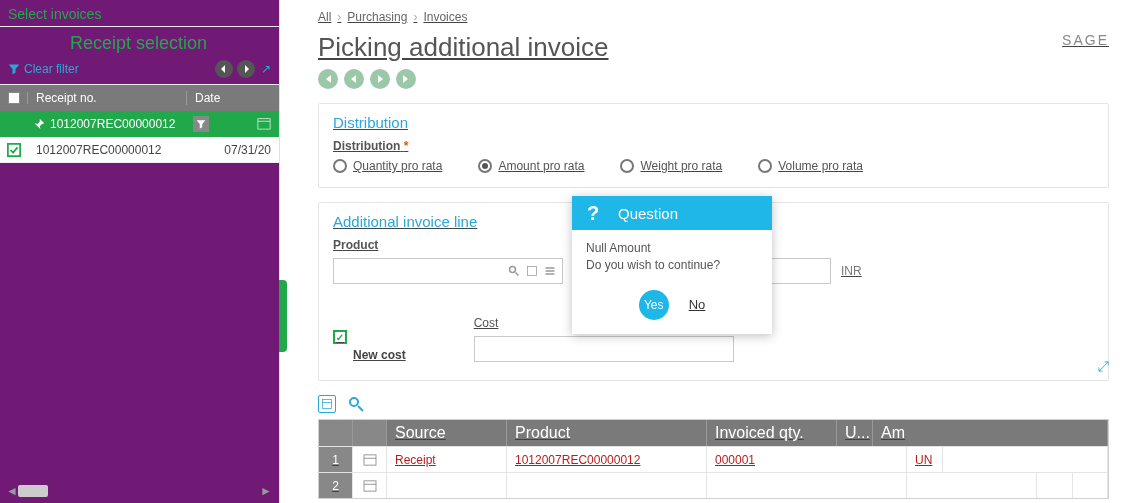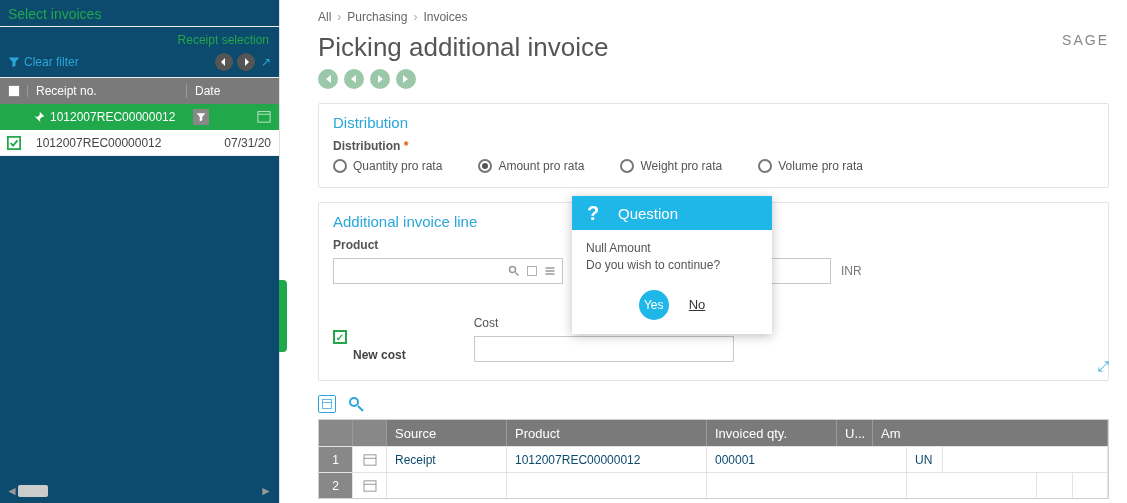--- a/index.html
+++ b/index.html
@@ -11,35 +11,35 @@
     width: 1127px;
     height: 503px;
     overflow: hidden;
     position: relative;
   }
   
   .left-panel {
     position: absolute;
     left: 0; top: 0;
     width: 280px; height: 503px;
-    background: #0c4a6e;
+    background: #701a75;
     border-right: 1px solid #e0e0e0;
   }
   .left-header-1 {
     color: #21a84a;
     font-size: 14px;
     padding: 6px 10px 4px 8px;
     border-bottom: 1px solid #eee;
   }
   .left-header-2 {
     color: #21a84a;
-    font-size: 12px;
+    font-size: 18px;
     padding: 6px 10px 4px 8px;
     display: flex;
-    justify-content: flex-end;
+    justify-content: center;
     align-items: center;
   }
   .clear-filter {
     padding: 2px 0 6px 8px;
     color: #2aa6d9;
     font-size: 12px;
     display: flex;
     align-items: center;
     gap: 4px;
     border-bottom: 1px solid #eee;
@@ -89,20 +89,21 @@
     position:absolute; left:6px; bottom:4px; width:266px; height:16px;
     display:flex; justify-content:space-between; align-items:center;
     color:#999;
   }
   .scroll-thumb { width:30px; height:12px; background:#ccc; border-radius:2px; }
   
   .main {
     position:absolute; left:300px; top:0; right:0; height:503px;
     padding: 8px 18px 0 18px;
     overflow:hidden;
+    text-decoration:underline;
   }
   .breadcrumb {
     color:#666; font-size:12px; display:flex; gap:6px; align-items:center;
     padding: 2px 0 8px 0;
   }
   .breadcrumb span.sep { color:#aaa; }
   .page-title-row {
     display:flex; justify-content:space-between; align-items:flex-start;
   }
   .page-title {
@@ -153,33 +154,33 @@
   }
   .toolbar { display:flex; gap:12px; align-items:center; margin:4px 0 6px 0; }
   .tool-icon { width:18px; height:18px; border:1px solid #2aa6d9; color:#2aa6d9; display:flex; align-items:center; justify-content:center; font-size:10px; border-radius:2px;}
   .search-icon { color:#2aa6d9; font-size:16px; }
   .grid {
     border:1px solid #d0d0d0;
   }
   .grid-head {
     display:flex; background:#7a7a7a; color:#fff; height:26px; align-items:stretch;
   }
-  .gh { border-right:1px solid #999; display:flex; align-items:center; padding:0 8px; font-size:13px;}
+  .gh { border-right:1px solid #999; display:flex; align-items:center; padding:0 8px; font-size:16px;}
   .gh.num { width:34px; justify-content:center; background:#888;}
   .gh.btn { width:34px; background:#888;}
   .gh.src { width:120px; }
   .gh.number { width:200px; }
   .gh.prod { width:200px; }
   .gh.qty { width:130px; }
   .gh.unit { width:36px; }
   .gh.amt { flex:1; }
   .grid-row {
     display:flex; background:#fff; height:26px; align-items:stretch; border-top:1px solid #e4e4e4;
   }
-  .gc { border-right:1px solid #e4e4e4; display:flex; align-items:center; padding:0 8px; font-size:12px; color:#0c4a6e;}
+  .gc { border-right:1px solid #e4e4e4; display:flex; align-items:center; padding:0 8px; font-size:12px; color:#b91c1c;}
   .gc.num { width:34px; justify-content:center; background:#888; color:#fff;}
   .gc.btn { width:34px; justify-content:center; color:#888;}
   .gc.src { width:120px; }
   .gc.number { width:200px; }
   .gc.prod { width:200px; }
   .gc.qty { width:130px; justify-content:flex-end;}
   .gc.unit { width:36px; }
   .gc.amt { flex:1; }
   .expand-corner {
     position:absolute; right:18px; top:358px; color:#2aa6d9; font-size:14px;

